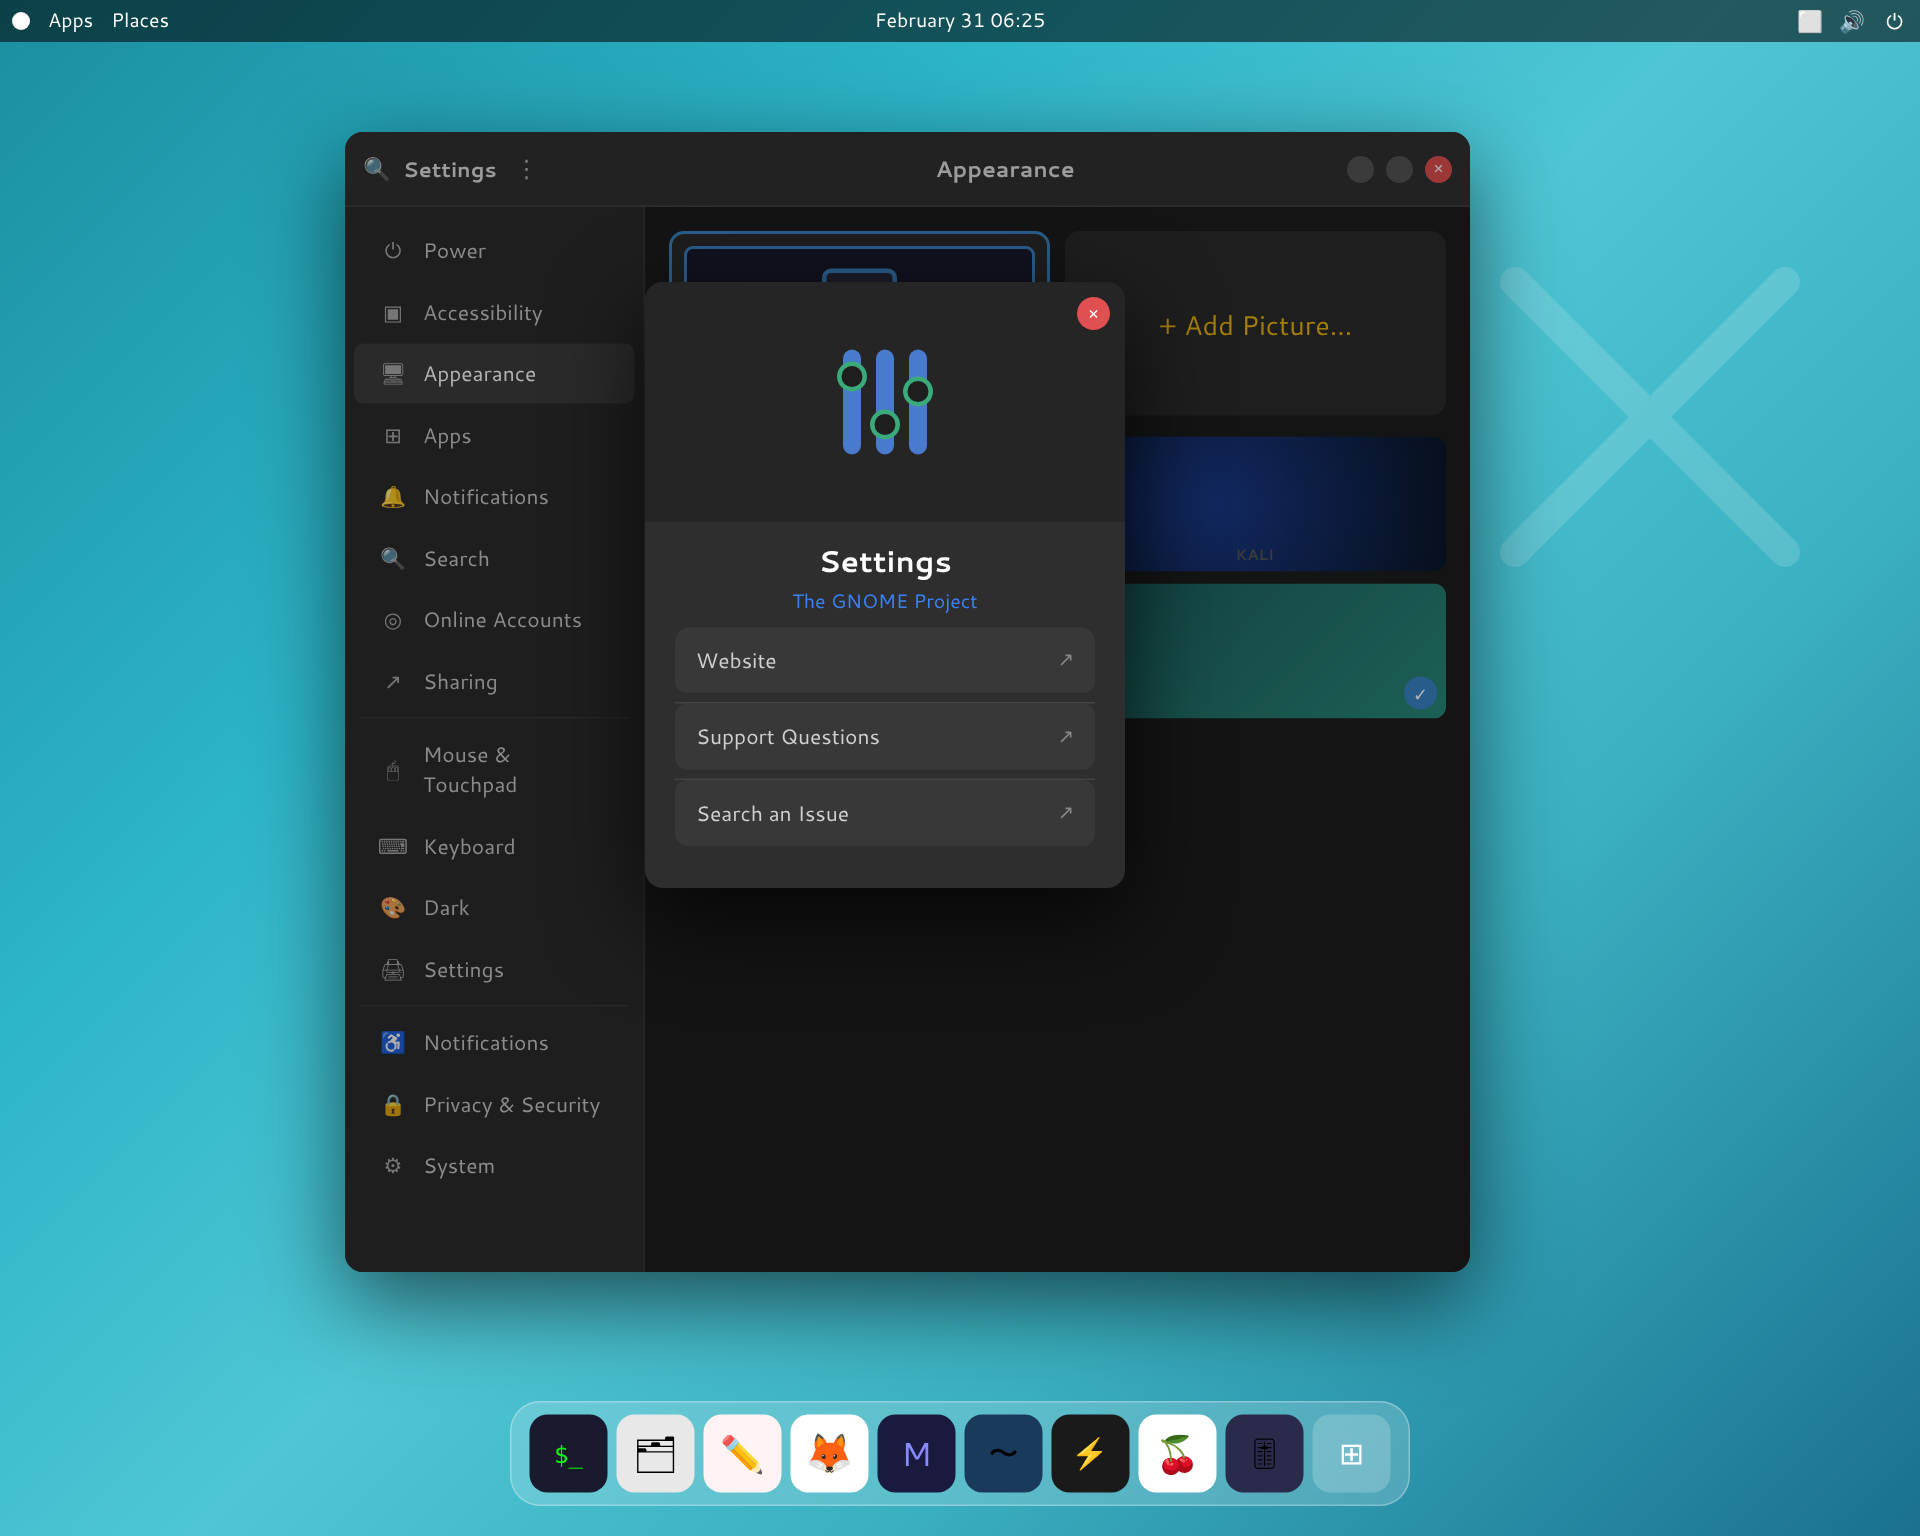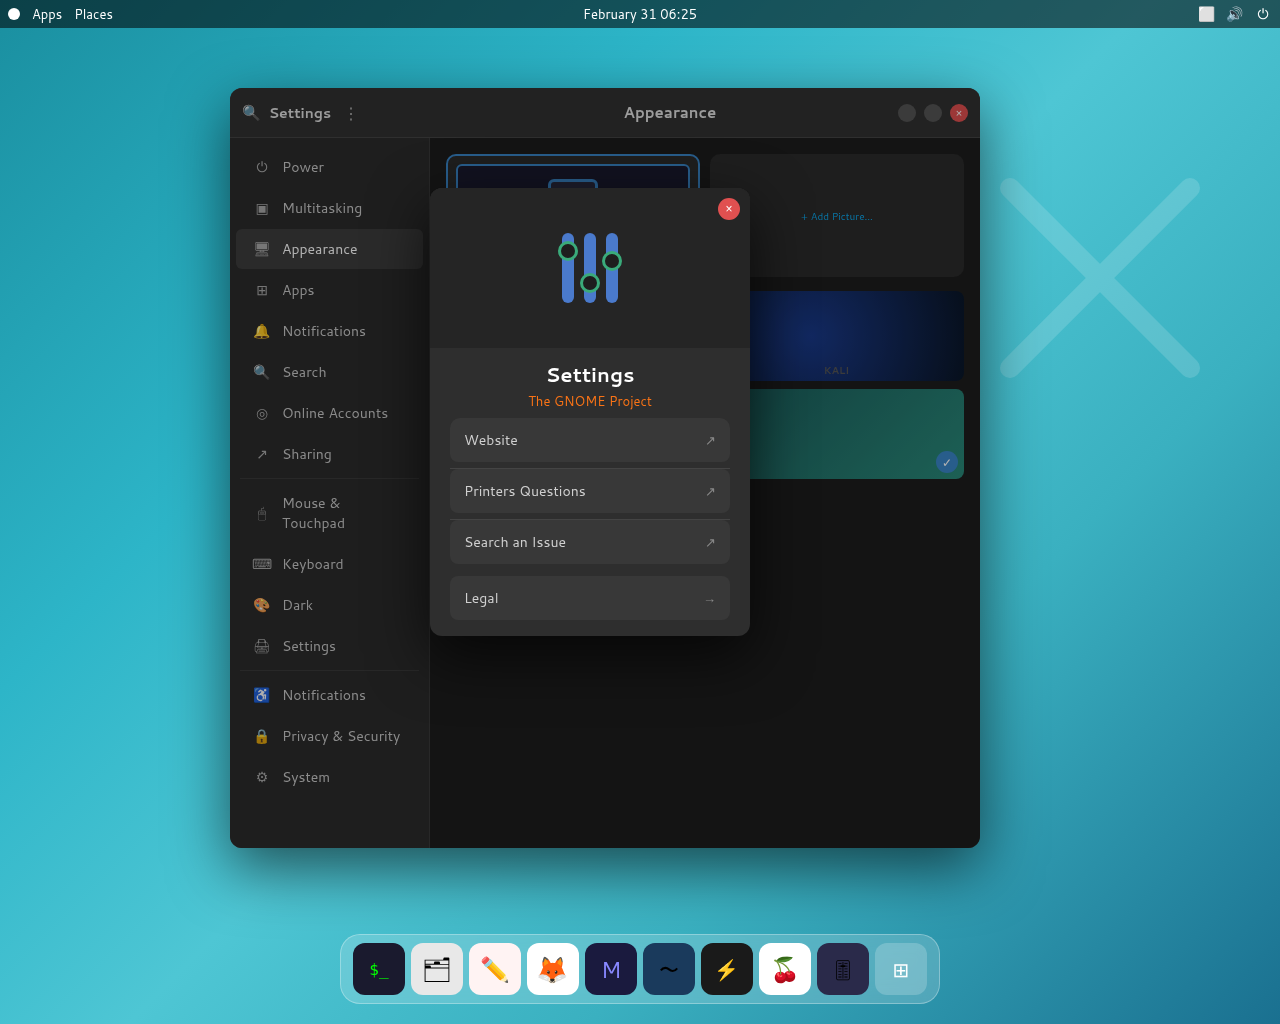--- a/index.html
+++ b/index.html
@@ -242,21 +242,21 @@
       padding: 0 20px 16px;
     }
     .about-name {
       color: white;
       font-size: 20px;
       font-weight: bold;
       text-align: center;
       margin: 12px 0 4px;
     }
     .about-subtitle {
-      color: #f97316;
+      color: #3b82f6;
       font-size: 13px;
       text-align: center;
       margin-bottom: 8px;
     }
     .about-version {
       background: #3a86c8;
       color: white;
       font-size: 12px;
       padding: 3px 12px;
       border-radius: 12px;
@@ -357,21 +357,21 @@
 
     <div class="settings-body">
 
       <div class="sidebar">
         <div class="sidebar-item">
           <span class="sidebar-item-icon">⏻</span>
           <span>Power</span>
         </div>
         <div class="sidebar-item">
           <span class="sidebar-item-icon">▣</span>
-          <span>Multitasking</span>
+          <span>Accessibility</span>
         </div>
         <div class="sidebar-item active">
           <span class="sidebar-item-icon">🖥</span>
           <span>Appearance</span>
         </div>
         <div class="sidebar-item">
           <span class="sidebar-item-icon">⊞</span>
           <span>Apps</span>
         </div>
         <div class="sidebar-item">
@@ -428,21 +428,21 @@
           <div style="background:#2b2b2b;border-radius:10px;padding:8px;text-align:center;border:2px solid #3a86c8;">
             <div style="height:80px;background:#1a1a2e;border-radius:6px;margin-bottom:6px;display:flex;align-items:center;justify-content:center;border:2px solid #3a86c8;">
               <div style="width:50px;height:50px;border:3px solid #3a86c8;border-radius:6px;background:#2a2a3e;display:flex;align-items:center;justify-content:center;">
                 <div style="font-size:20px;color:#3a86c8;">▶</div>
               </div>
             </div>
             <div style="color:#e0e0e0;font-size:12px;">Dark</div>
           </div>
 
           <div style="background:#2b2b2b;border-radius:10px;padding:8px;text-align:center;display:flex;align-items:center;justify-content:center;cursor:pointer;min-height:100px;">
-            <span style="color:#0ea5e9;font-size:10px;">+ Add Picture…</span>
+            <span style="color:#eab308;font-size:18px;">+ Add Picture…</span>
           </div>
         </div>
 
         <div style="display:grid;grid-template-columns:1fr 1fr;gap:8px;">
 
           <div style="border-radius:8px;overflow:hidden;height:90px;position:relative;">
             <div style="width:100%;height:100%;background:linear-gradient(135deg,#9b4a7a 0%,#e88030 50%,#e07070 100%);"></div>
           </div>
 
           <div style="border-radius:8px;overflow:hidden;height:90px;position:relative;background:#0a1628;">
@@ -502,34 +502,30 @@
         <div class="about-name">Settings</div>
         <div class="about-subtitle">The GNOME Project</div>
 
         <div style="border-radius:10px;overflow:hidden;margin-bottom:6px;">
           <div class="about-link">
             <span>Website</span>
             <span class="about-link-icon">↗</span>
           </div>
           <div style="height:1px;background:#444;"></div>
           <div class="about-link">
-            <span>Printers Questions</span>
+            <span>Support Questions</span>
             <span class="about-link-icon">↗</span>
           </div>
           <div style="height:1px;background:#444;"></div>
           <div class="about-link">
             <span>Search an Issue</span>
             <span class="about-link-icon">↗</span>
           </div>
         </div>
 
-        <div class="about-legal">
-          <span>Legal</span>
-          <span class="about-link-icon">→</span>
-        </div>
       </div>
     </div>
   </div>
 
   <div class="dock">
 
     <div class="dock-icon terminal" title="Terminal">
       <span style="color:#00ff00;font-size:16px;font-family:monospace;">$_</span>
     </div>
 

